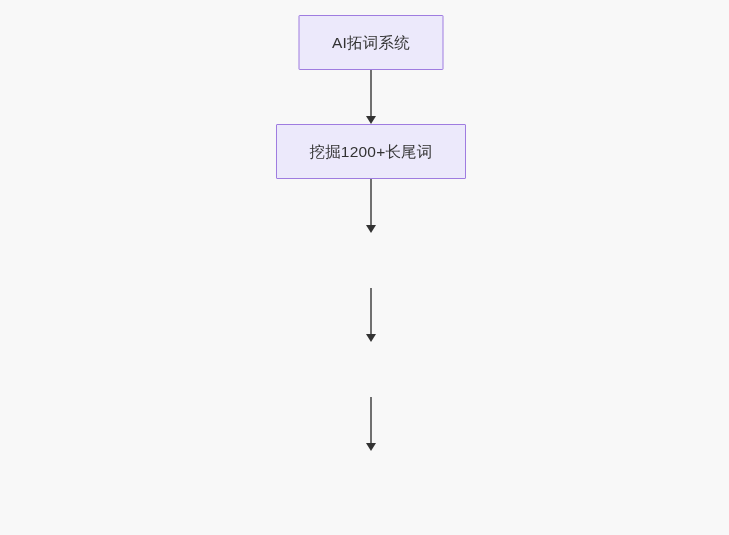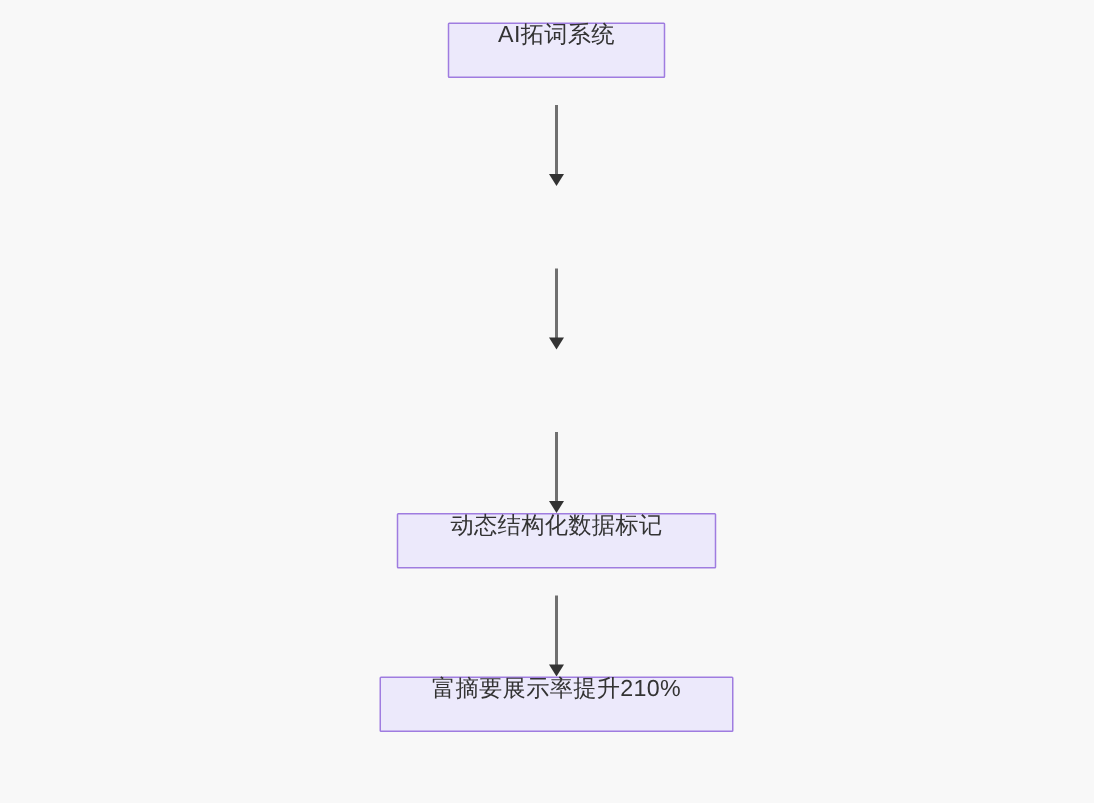--- a/index.html
+++ b/index.html
@@ -15,25 +15,26 @@
   }
   #flow-canvas {
     position: relative;
     width: 729px;
     height: 535px;
   }
   .node {
     position: absolute;
     box-sizing: border-box;
     display: flex;
+    align-items: center;
     justify-content: center;
     background: #ece9fb;
     border: 1.7px solid #9f7ce0;
     border-radius: 1px;
-    height: 37px;
+    height: 55px;
     transform: translateX(-50%);
   }
   .node-label {
     font-size: 15.5px;
     color: #333333;
     line-height: 1;
     letter-spacing: 0.2px;
     white-space: nowrap;
     text-align: center;
   }
@@ -78,19 +79,16 @@
       <div class="edge-line" style="height: 47px;"></div>
       <div class="edge-arrow"></div>
     </div>
     <div class="edge" style="left: 371px; top: 397px; height: 54px;">
       <div class="edge-line" style="height: 47px;"></div>
       <div class="edge-arrow"></div>
     </div>
     <div class="node" style="left: 371px; top: 15px; width: 145px;">
       <span class="node-label">AI拓词系统</span>
     </div>
-    <div class="node" style="left: 371px; top: 342px; width: 213px;">
-      <span class="node-label">动态结构化数据标记</span>
-    </div>
-    <div class="node" style="left: 371px; top: 451px; width: 236px;">
-      <span class="node-label">富摘要展示率提升210%</span>
+    <div class="node" style="left: 371px; top: 124px; width: 190px;">
+      <span class="node-label">挖掘1200+长尾词</span>
     </div>
   </div>
 
 </body></html>

